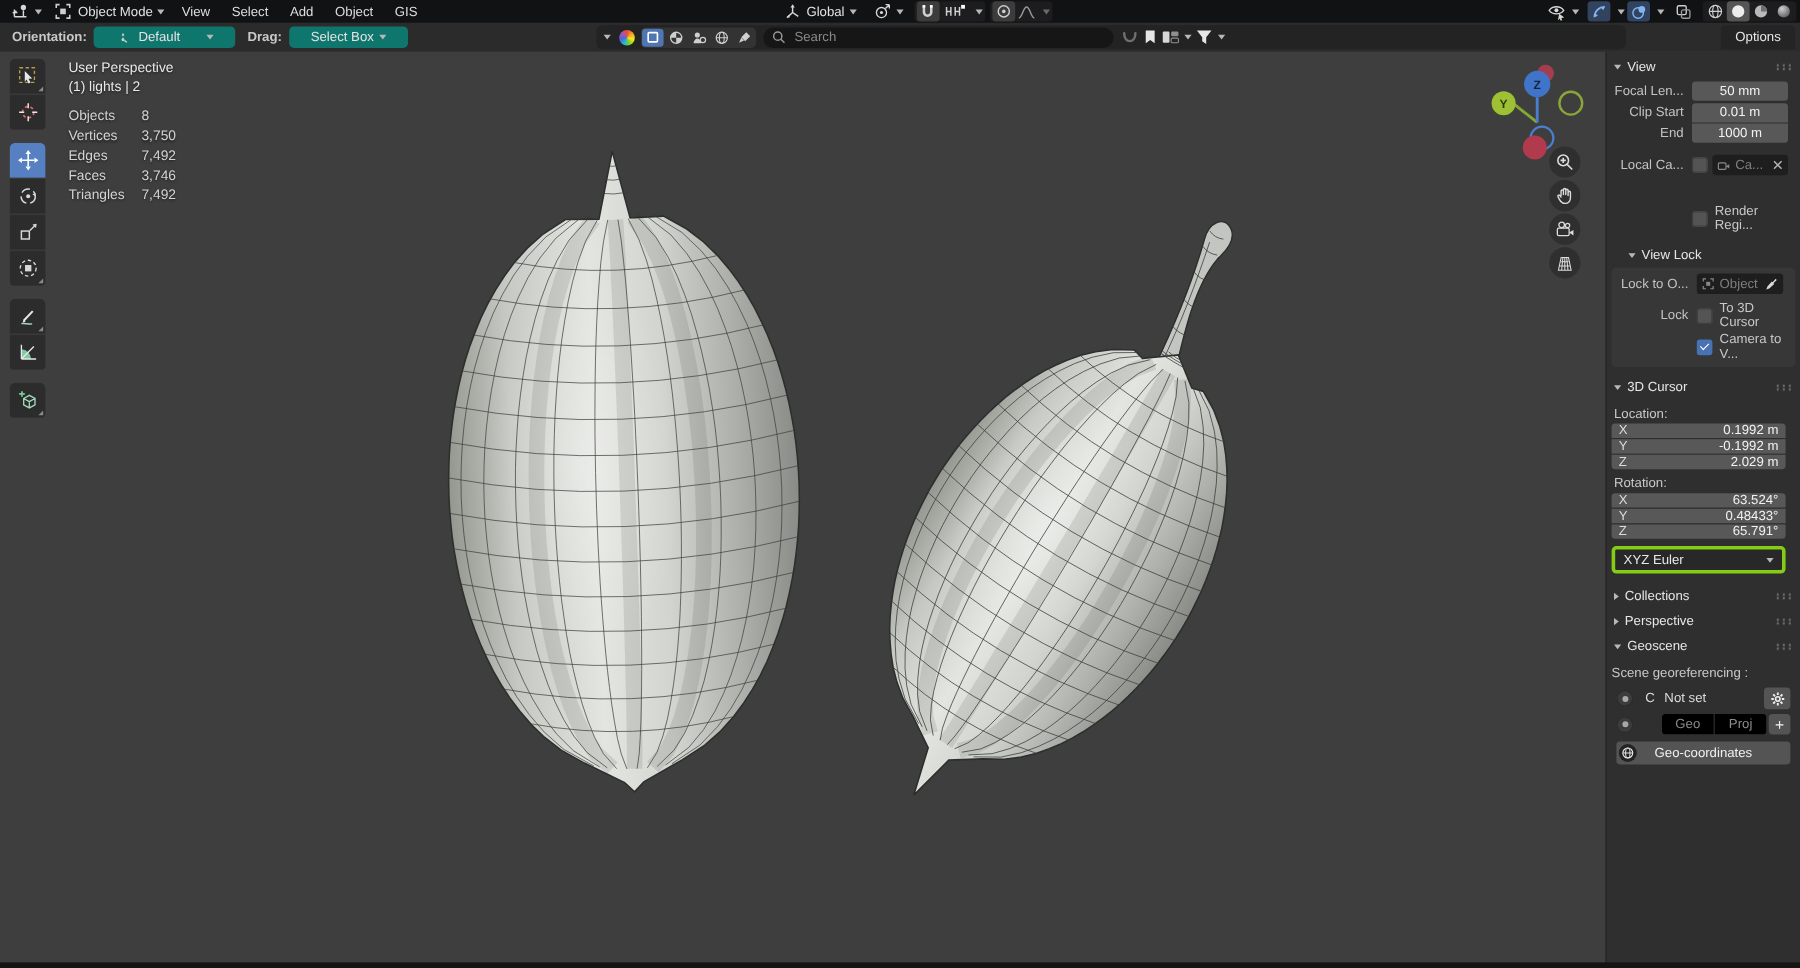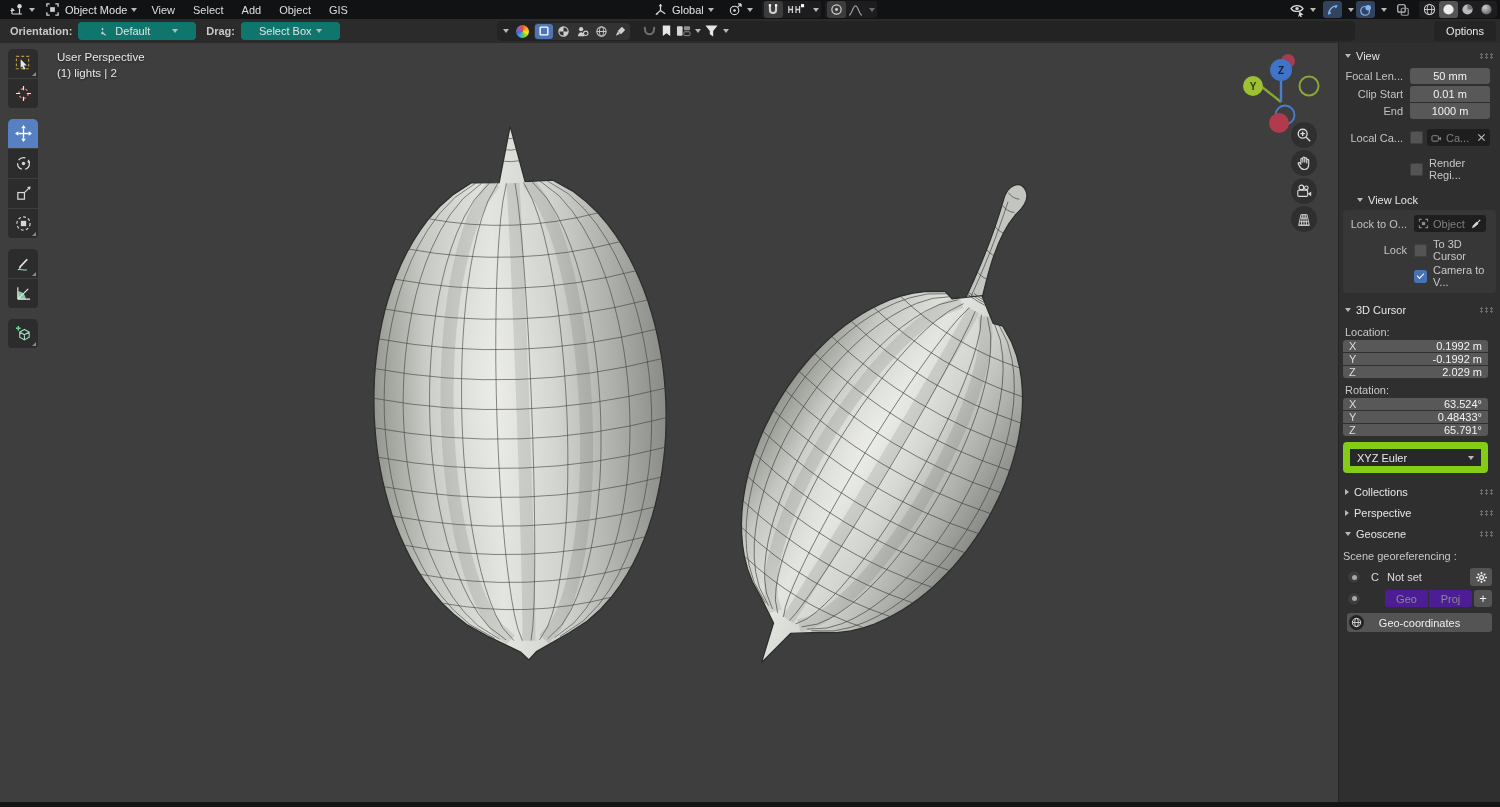--- a/index.html
+++ b/index.html
@@ -69,26 +69,26 @@
   .vgroup .slider{border-radius:0;justify-content:space-between;height:16px;}
   .vgroup .slider:first-child{border-radius:3px 3px 0 0;}
   .vgroup .slider:last-child{border-radius:0 0 3px 3px;}
   .axlbl{color:#dcdcdc;}
   .cblock{color:#c8c8c8;margin:6px 0 2px 6px;}
   .check{width:13px;height:13px;background:#545454;border-radius:2.5px;flex:none;position:relative;box-shadow:inset 0 0 0 1px #404040;}
   .check.on{background:#4772b3;box-shadow:none;}
   .check.on:after{content:"";position:absolute;left:3px;top:3px;width:6px;height:3px;border-left:1.6px solid #fff;border-bottom:1.6px solid #fff;transform:rotate(-45deg);}
   .objfield{flex:1;display:flex;align-items:center;background:#1e1e1e;border-radius:3px;height:17px;padding:0 4px;color:#7f7f7f;gap:4px;}
   .panelbox{background:#373737;border-radius:4px;margin:0 4px;padding:3px 0;}
-  .dd{display:flex;align-items:center;background:#282828;border:7px solid #84cc16;border-radius:4px;height:17px;margin:4px 12px 4px 4px;padding:0 7px;color:#e8e8e8;}
+  .dd{display:flex;align-items:center;background:#282828;border:3px solid #84cc16;border-radius:4px;height:17px;margin:4px 12px 4px 4px;padding:0 7px;color:#e8e8e8;}
   .dd .chev{margin-left:auto;}
   .radio{width:14px;height:14px;border-radius:50%;background:#3c3c3c;box-shadow:inset 0 0 0 1px #2a2a2a;position:relative;flex:none;}
   .radio:after{content:"";position:absolute;left:4.5px;top:4.5px;width:5px;height:5px;border-radius:50%;background:#a8a8a8;}
   .gbtn{background:#545454;border-radius:3px;display:flex;align-items:center;justify-content:center;color:#f0f0f0;}
-  .disbtn{background:#4c1d95;color:#8b8b8b;display:flex;align-items:center;justify-content:center;height:17px;flex:1;}
+  .disbtn{background:#000000;color:#8b8b8b;display:flex;align-items:center;justify-content:center;height:17px;flex:1;}
   #bottombar{position:absolute;left:0;bottom:0;width:100%;height:5px;background:#141414;}
 </style>
 </head>
 <body>
 
 <div id="topbar">
   <div class="hbtn" style="margin-left:4px">
     <svg width="16" height="14" viewBox="0 0 16 14">
       <circle cx="10.5" cy="3.2" r="2.2" fill="#d8d8d8"></circle>
       <path d="M10.5 5.5V11 M3 11h10 M3 11V5 M1.5 7.5h4 M4.6 6l-2.2 3" stroke="#d8d8d8" stroke-width="1.2" fill="none"></path>
@@ -276,20 +276,27 @@
           <ellipse cx="7" cy="7" rx="2.2" ry="5" stroke="#cfcfcf" stroke-width="1" fill="none"></ellipse>
           <path d="M2 7h10" stroke="#cfcfcf" stroke-width="1"></path>
         </svg>
       </div>
       <div class="ibtn">
         <svg width="13" height="13" viewBox="0 0 14 14">
           <path d="M8.5 2l3.5 3.5-4.5 4.5-3.5-3.5z" fill="#cfcfcf"></path>
           <path d="M4 7l-2 4.5L6.5 9.5z" fill="#cfcfcf"></path>
         </svg>
       </div>
+    </div>
+    <div class="bk-search">
+      <svg width="12" height="12" viewBox="0 0 14 14" style="margin-right:5px">
+        <circle cx="6" cy="6" r="4" stroke="#9a9a9a" stroke-width="1.4" fill="none"></circle>
+        <path d="M9 9l3.5 3.5" stroke="#9a9a9a" stroke-width="1.4"></path>
+      </svg>
+      <input placeholder="Search" style="">
     </div>
     <div class="bk-right">
       <svg width="15" height="14" viewBox="0 0 16 15">
         <path d="M3 4c0 5 2.5 7 5 7s5-2 5-7" stroke="#6f6f6f" stroke-width="2.2" fill="none" stroke-linecap="round"></path>
       </svg>
       <svg width="13" height="14" viewBox="0 0 14 15">
         <path d="M3 1.5h8V13l-4-3-4 3z" fill="#e6e6e6"></path>
       </svg>
       <div style="display:flex;align-items:center">
         <svg width="15" height="14" viewBox="0 0 16 15">
@@ -470,20 +477,44 @@
           <path d="M5 7.5l5-2.8 5 2.8v5.5l-5 2.8-5-2.8z M5 7.5l5 2.8 5-2.8 M10 10.3v5.5" stroke="#9fd8b9" stroke-width="1.2" fill="none"></path>
           <path d="M1 3.5h5 M3.5 1v5" stroke="#6fcf97" stroke-width="1.5"></path>
         </svg>
       </div>
     </div>
   </div>
 
   <div id="stats">
     <div class="hdr">User Perspective</div>
     <div class="hdr">(1) lights | 2</div>
+    <table>
+      <tbody>
+          <tr>
+            <td>Objects</td>
+            <td class="v">8</td>
+          </tr>
+      <tr>
+            <td>Vertices</td>
+            <td class="v">3,750</td>
+          </tr>
+      <tr>
+            <td>Edges</td>
+            <td class="v">7,492</td>
+          </tr>
+      <tr>
+            <td>Faces</td>
+            <td class="v">3,746</td>
+          </tr>
+      <tr>
+            <td>Triangles</td>
+            <td class="v">7,492</td>
+          </tr>
+    </tbody>
+      </table>
   </div>
 
   <svg id="gizmo" width="90" height="92" viewBox="0 0 90 92">
     <circle cx="52" cy="8" r="7" fill="#a33d4f"></circle>
     <path d="M26 34L45 49" stroke="#83a833" stroke-width="2.4"></path>
     <path d="M45 28v21" stroke="#4a7fd0" stroke-width="2.4"></path>
     <circle cx="45" cy="17" r="11" fill="#3f74c9"></circle>
     <text x="45" y="21" text-anchor="middle" font-size="10" font-weight="bold" fill="#14233f">Z</text>
     <circle cx="17" cy="33" r="10" fill="#9ec133"></circle>
     <text x="17" y="37" text-anchor="middle" font-size="10" font-weight="bold" fill="#2e3a0d">Y</text>
@@ -552,21 +583,21 @@
       <svg width="11" height="10" viewBox="0 0 12 11">
         <rect x="1" y="3" width="7" height="6" rx="1" stroke="#8a8a8a" stroke-width="1.1" fill="none"></rect>
         <path d="M8 6l3-1.8v4z" fill="#8a8a8a"></path>
       </svg>
       <span style="flex:1">Ca...</span>
       <svg width="9" height="9" viewBox="0 0 10 10">
         <path d="M1.5 1.5l7 7 M8.5 1.5l-7 7" stroke="#b5b5b5" stroke-width="1.4"></path>
       </svg>
     </div>
   </div>
-  <div class="srow" style="margin-top:11px">
+  <div class="srow" style="margin-top:24px">
       <span class="slabel"></span>
     <span class="check" style="margin-right:6px"></span>
     <span style="color:#c8c8c8">Render Regi...</span>
     </div>
 
   <div class="phead" style="margin-top:8px">
     <span class="chev" style="margin:0 0 0 12px"></span>
     <span class="t">View Lock</span>
   </div>
   <div class="panelbox">

